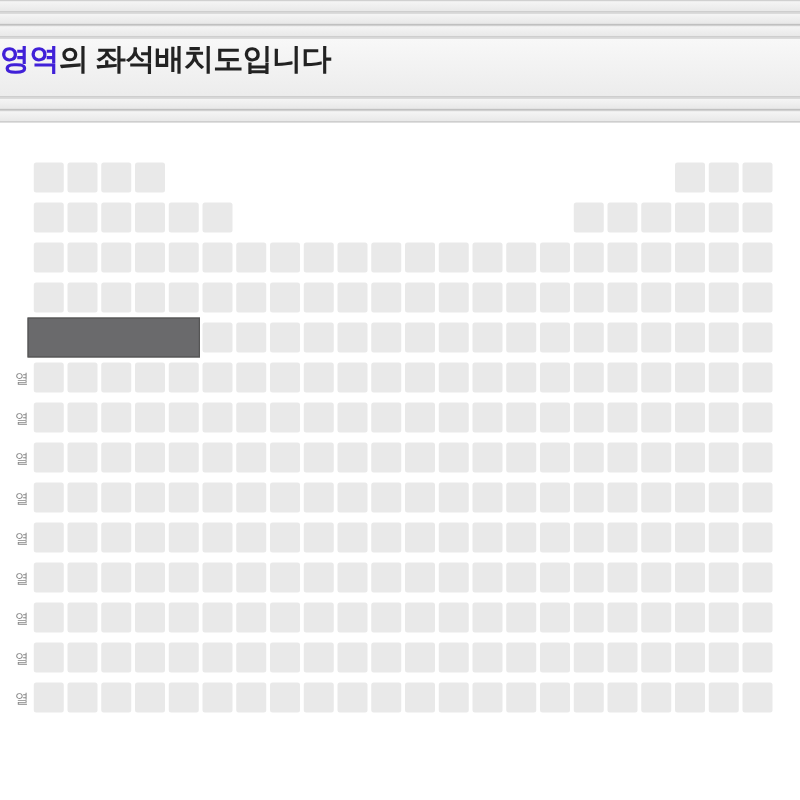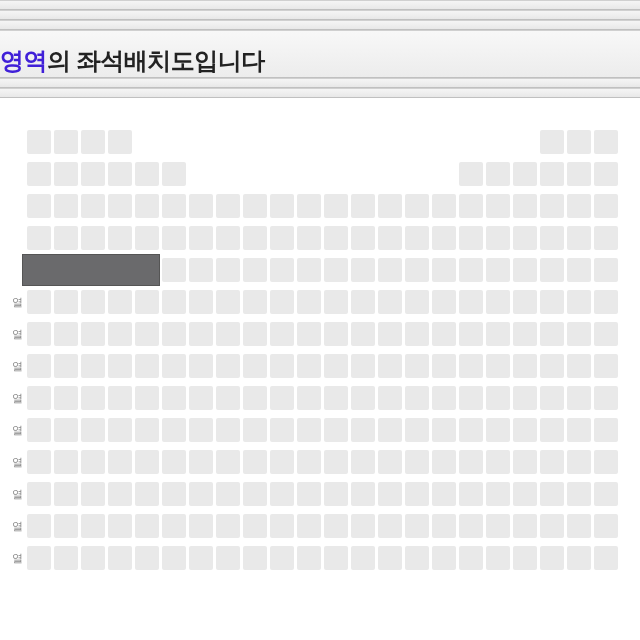--- a/index.html
+++ b/index.html
@@ -18,21 +18,21 @@
   background: linear-gradient(to bottom, #f5f5f5 0%, #e8e8e8 100%);
   border-top: 1px solid #d0d0d0;
   border-bottom: 1px solid #c0c0c0;
 }
 .title-band {
   height: 48px;
   background: linear-gradient(to bottom, #f8f8f8 0%, #ececec 100%);
   border-top: 1px solid #d0d0d0;
   border-bottom: 1px solid #c0c0c0;
   display: flex;
-  align-items: flex-end;
+  align-items: flex-start;
   padding-left: 0;
 }
 .title-text {
   font-size: 24px;
   font-weight: 700;
   letter-spacing: -0.5px;
 }
 .title-accent { color: #4020d8; }
 .title-rest { color: #222; }
 .seatmap-area {

